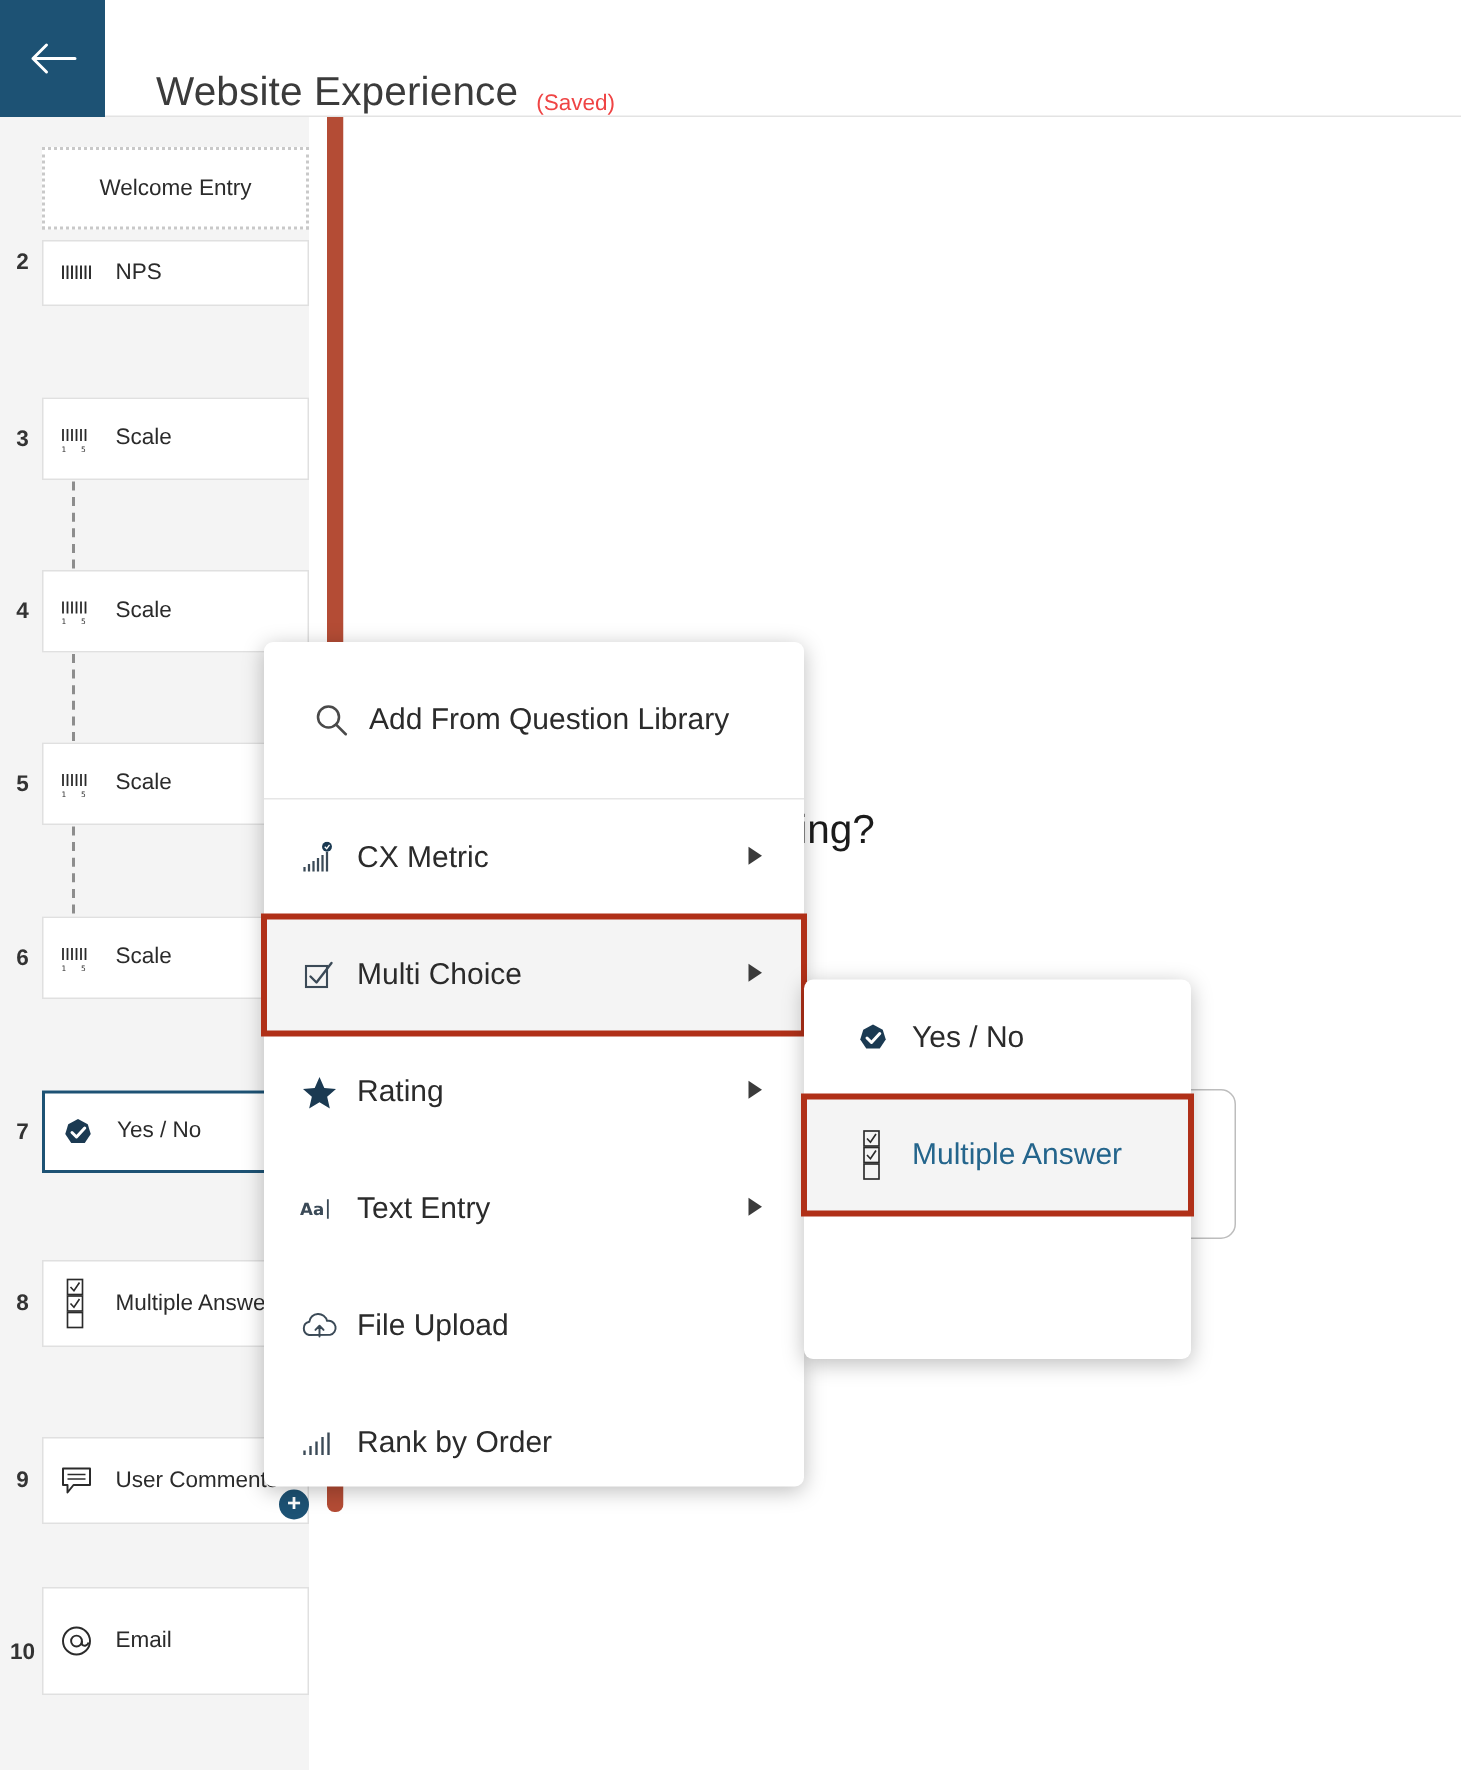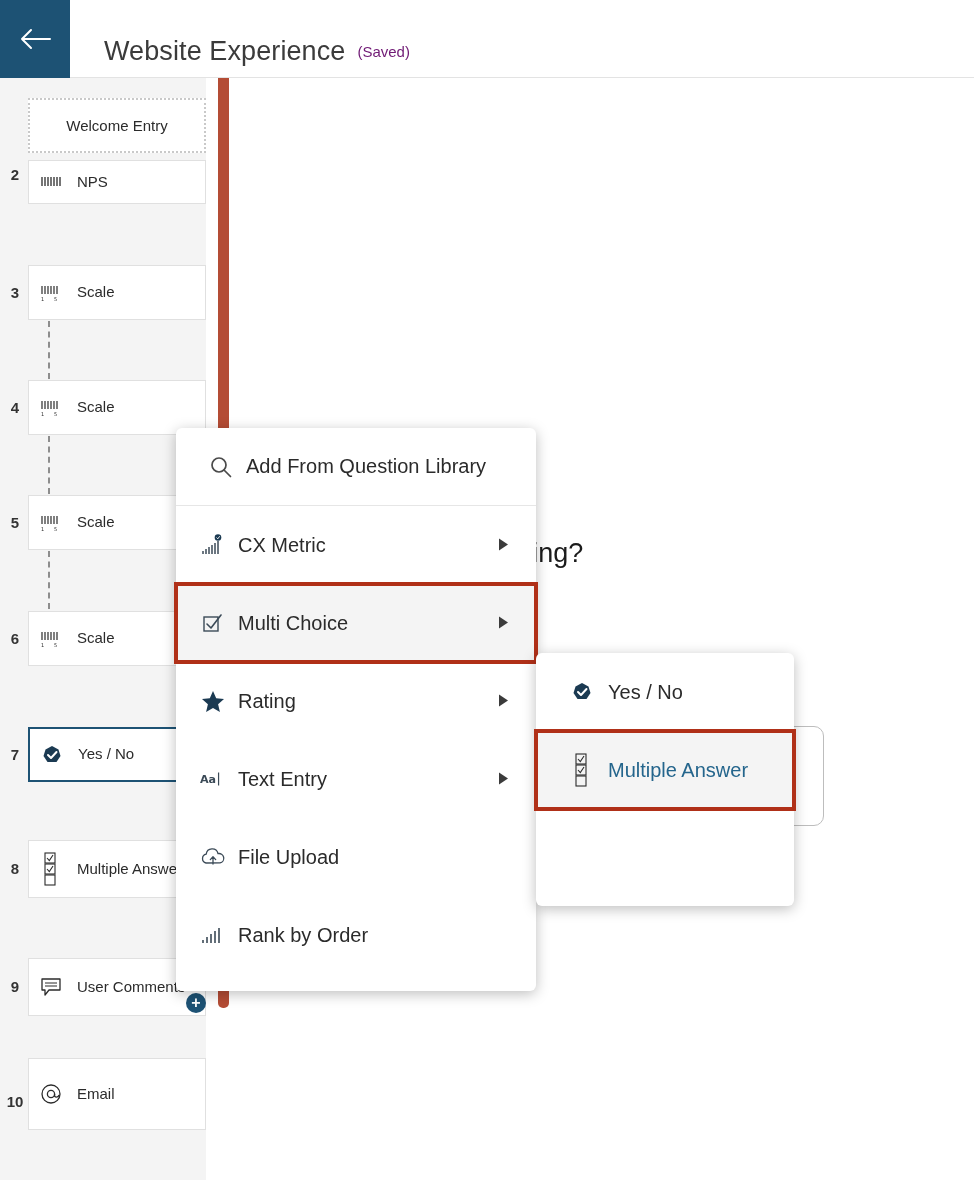--- a/index.html
+++ b/index.html
@@ -18,24 +18,24 @@
     background:#ffffff; border-bottom:1px solid #e3e3e3;
     display:flex; align-items:stretch;
   }
   #back-btn {
     width:70px; height:78px; background:#1d5274;
     display:flex; align-items:center; justify-content:center;
     cursor:pointer;
   }
   #back-btn svg { display:block; }
   #header-titles {
-    display:flex; align-items:center; padding-left:34px; padding-top:26px;
+    display:flex; align-items:flex-end; padding-left:34px; padding-top:26px;
   }
   #page-title { font-size:27px; color:#3b3b3b; font-weight:400; letter-spacing:.1px; }
-  #saved-label { font-size:15px; color:#701a75; margin-left:12px; }
+  #saved-label { font-size:15px; color:#ef4444; margin-left:12px; }
 
   
   #body-wrap {
     position:absolute; left:0; top:78px; width:974px; height:1102px;
     background:#ffffff;
   }
 
   
   #sidebar {
     position:absolute; left:0; top:0; width:206px; height:1102px;
@@ -102,21 +102,21 @@
   #menu {
     position:absolute; left:176px; top:350px; width:360px; height:563px;
     background:#ffffff; border-radius:6px;
     box-shadow:0 3px 14px rgba(0,0,0,0.26);
     z-index:10;
   }
   .menu-row {
     display:flex; align-items:center; height:78px; padding-left:24px;
     font-size:20px; color:#2b2b2b; position:relative; cursor:pointer;
   }
-  #menu-search-row { height:78px; border-bottom:1px solid #e6e6e6; font-size:20px;padding-left:32px; }
+  #menu-search-row { height:105px; border-bottom:1px solid #e6e6e6; font-size:20px;padding-left:32px; }
   #menu-search-row .m-icon { margin-right:8px; }
   .m-icon { width:26px; display:flex; align-items:center; justify-content:center; flex:none;font-weight:bold; }
   .m-label { margin-left:12px; }
   .m-arrow { position:absolute; right:26px; top:50%; transform:translateY(-50%); }
   .menu-row.highlighted {
     background:#f4f4f4;
     outline:4px solid #b03018; outline-offset:-2px;
   }
 
   

